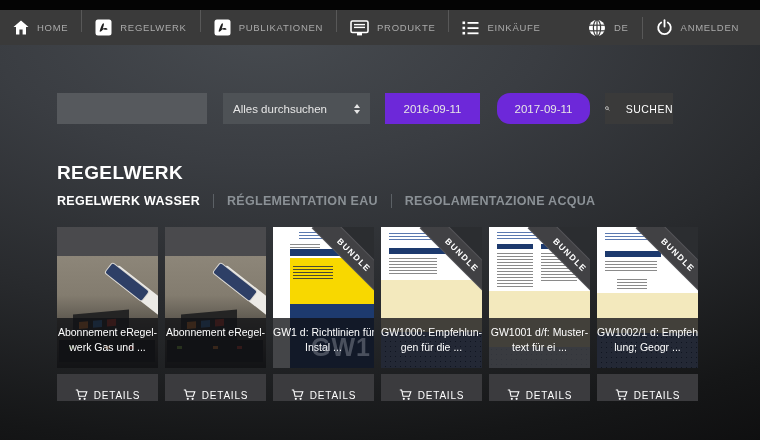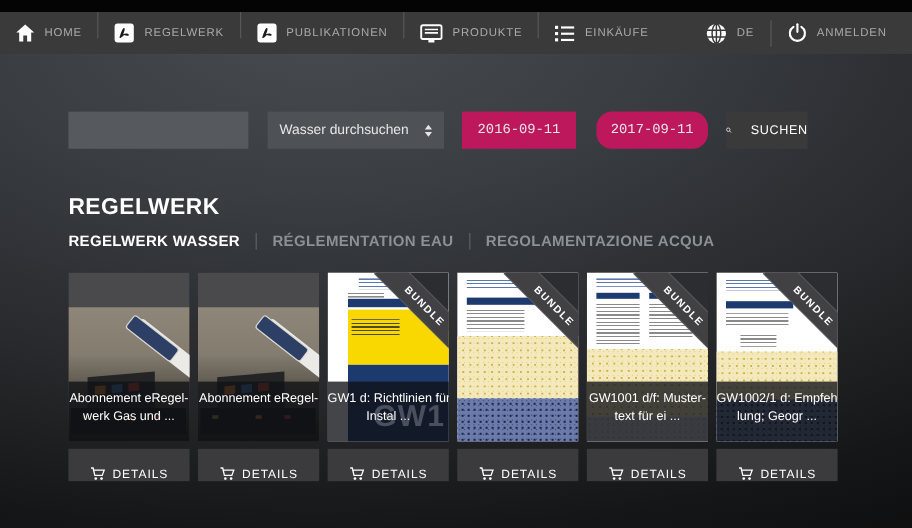--- a/index.html
+++ b/index.html
@@ -24,22 +24,22 @@
   .search-row { position:absolute; top:93px; left:57px; display:flex; align-items:center; }
   .search-input { width:150px; height:31px; background:#56595d; border:none; outline:none;
     color:#eee; font-size:12px; padding:0 9px; font-family:"Liberation Sans", sans-serif; }
   .scope-select { width:147px; height:31px; margin-left:16px; background:#4e5256; color:#e6e6e6;
     font-size:11.5px; display:flex; align-items:center; padding:0 10px; cursor:pointer; }
   .scope-select .txt { flex:1; }
   .updown { display:flex; flex-direction:column; gap:2px; align-items:center; }
   .updown i { width:0; height:0; border-left:3.5px solid transparent; border-right:3.5px solid transparent; display:block; }
   .updown i.up { border-bottom:4px solid #e6e6e6; }
   .updown i.down { border-top:4px solid #e6e6e6; }
-  .date-field { height:31px; background:#be185d; border:none; outline:none; color:#e6e6e6;
-    font-size:11.5px; text-align:center; font-family:Liberation Mono, monospace; }
+  .date-field { height:31px; background:#6d28d9; border:none; outline:none; color:#e6e6e6;
+    font-size:11.5px; text-align:center; font-family:Liberation Sans, sans-serif; }
   .date-from { width:95px; margin-left:15px; }
   .date-to { width:93px; margin-left:17px;border-radius:13px; }
   .search-btn { width:68px; height:31px; margin-left:15px; background:#3a3a3a; color:#fff;
     font-size:10.5px; letter-spacing:.5px; display:flex; align-items:center; justify-content:center;
     gap:16px; cursor:pointer; border:none; }
 
   
   .page-title { position:absolute; top:162px; left:57px; color:#ffffff; font-size:19px;
     font-weight:bold; letter-spacing:.4px; }
   .tabs { position:absolute; top:194px; left:57px; display:flex; align-items:center; gap:13px; }
@@ -182,21 +182,21 @@
       <span class="lbl">ANMELDEN</span>
     </div>
   </div>
 </nav>
 
 <div class="page-bg"></div>
 
 <div class="search-row">
   <input class="search-input" type="text" value="" style="">
   <div class="scope-select">
-    <span class="txt">Wasser durchsuchen</span>
+    <span class="txt">Alles durchsuchen</span>
     <span class="updown">
         <i class="up"></i>
         <i class="down"></i>
       </span>
   </div>
   <input class="date-field date-from" type="text" readonly="" value="2016-09-11" style="">
   <input class="date-field date-to" type="text" readonly="" value="2017-09-11" style="">
   <button class="search-btn">
     <svg width="11" height="11" viewBox="0 0 11 11">
         <circle cx="4.5" cy="4.5" r="3.4" fill="none" stroke="#fff" stroke-width="1.4"></circle>
@@ -322,20 +322,24 @@
         <div class="abs microlines" style="top:6px;left:8px;width:52px;height:7px;"></div>
         <div class="abs navy-bar" style="top:21px;left:8px;width:58px;height:6px;"></div>
         <div class="abs microlines gray" style="top:31px;left:8px;width:48px;height:18px;"></div>
         <div class="abs speckle-yellow" style="top:53px;left:0;width:101px;height:52px;"></div>
         <div class="abs speckle-blue" style="top:105px;left:0;width:101px;height:36px;"></div>
       </div>
       <div class="corner-mask"></div>
       <div class="ribbon">
           <span>BUNDLE</span>
         </div>
+      <div class="tile-title">
+        <span class="ln">GW1000: Empfehlun-</span>
+        <span class="ln">gen für die ...</span>
+      </div>
     </div>
     <button class="details-btn">
       <svg width="13" height="12" viewBox="0 0 13 12">
           <path d="M0.8 1 H2.6 L4 7.2 H10.2 L11.8 2.8 H3.2" fill="none" stroke="#fff" stroke-width="1.1"></path>
           <circle cx="4.8" cy="9.8" r="1.1" fill="#fff"></circle>
           <circle cx="9.6" cy="9.8" r="1.1" fill="#fff"></circle>
         </svg>
       <span>DETAILS</span>
     </button>
   </div>

